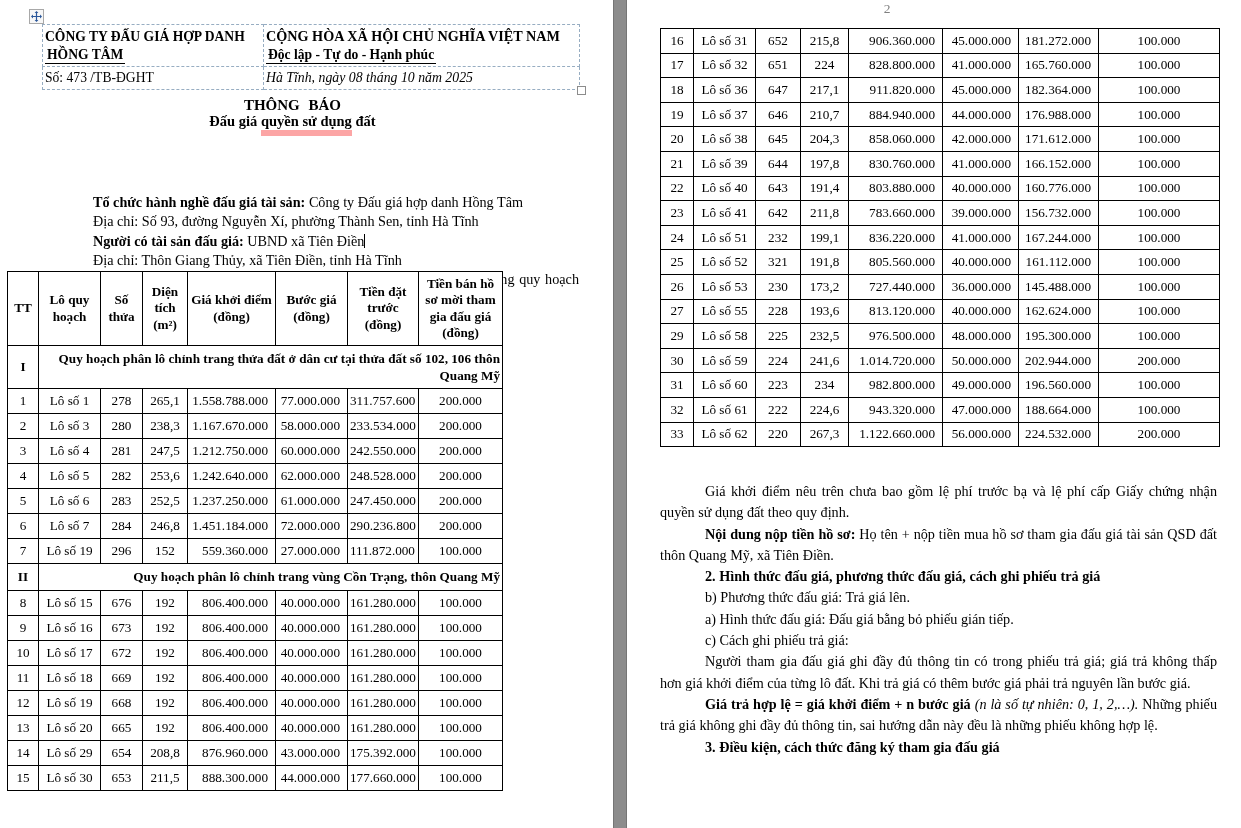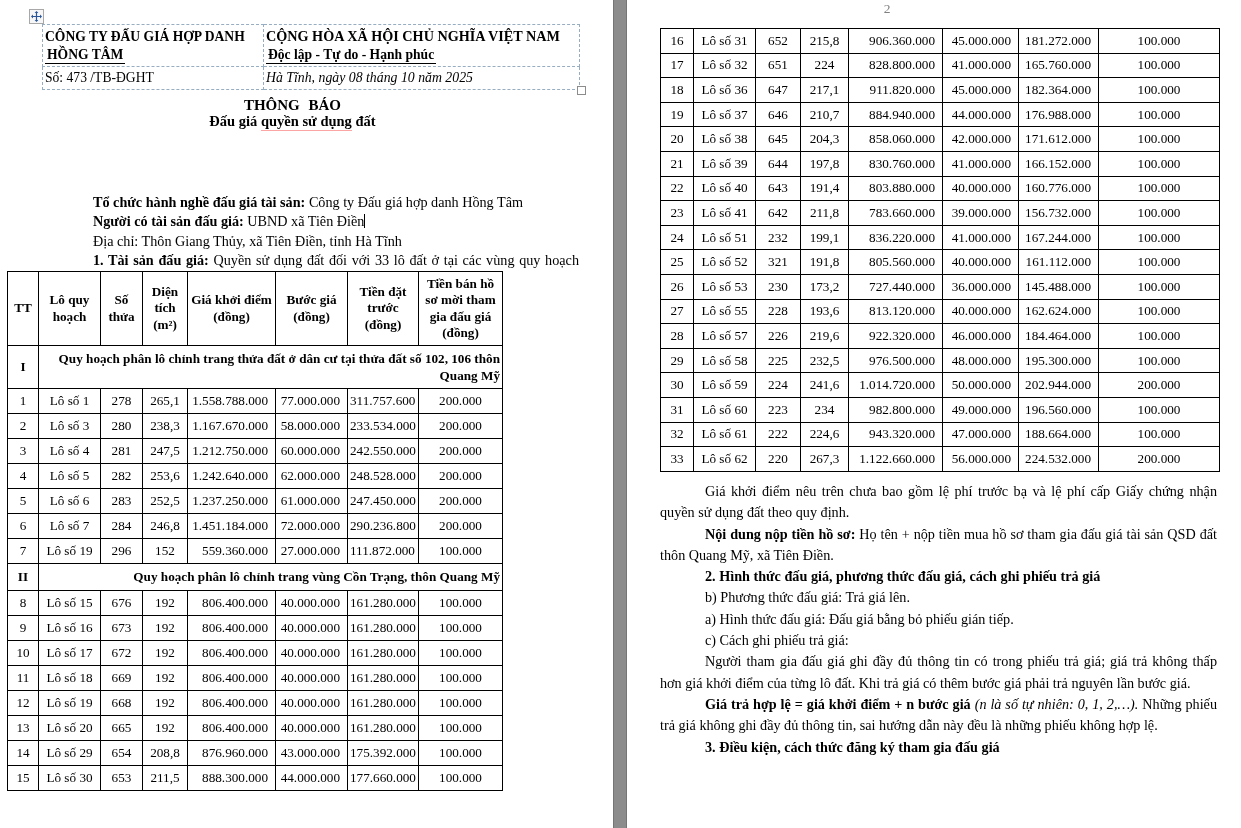--- a/index.html
+++ b/index.html
@@ -42,21 +42,21 @@
   .lh-b { font-weight:bold; font-size:13.6px; line-height:1.3; }
   .lh-b2 { font-weight:bold; font-size:14.2px; line-height:1.3; }
   .lh-ul { border-bottom:1px solid #000; padding:0 2px 1px 2px; }
   .lh-num { font-size:13.6px; }
   .lh-date { font-size:13.8px; font-style:italic; }
 
   
   .doc-title { position:absolute; left:0; top:97px; width:585px; text-align:center; }
   .doc-title .t1 { font-weight:bold; font-size:15px; line-height:16px; word-spacing:5px; }
   .doc-title .t2 { font-weight:bold; font-size:14.5px; line-height:17px; }
-  .t2 .ul { border-bottom:1px solid #fca5a5; padding-bottom:1px; }
+  .t2 .ul { border-bottom:6px solid #fca5a5; padding-bottom:1px; }
 
   
   .intro { position:absolute; left:58px; top:157px; width:521px;
            font-size:14.2px; line-height:19.3px; text-align:justify;margin-top:36px; }
   .intro p { margin:0; text-indent:35px; }
   .intro p.single { white-space:nowrap; }
   .b { font-weight:bold; }
   .cursor { display:inline-block; width:1px; height:14px; background:#000;
             vertical-align:-2px; }
 
@@ -128,20 +128,21 @@
 
     <div class="anchor-square"></div>
 
     <div class="doc-title">
       <div class="t1">THÔNG BÁO</div>
       <div class="t2"><span>Đấu giá </span><span class="ul">quyền sử dụng</span><span> đất</span></div>
     </div>
 
     <div class="intro">
       <p class="single"><span class="b">Tổ chức hành nghề đấu giá tài sản:</span><span> Công ty Đấu giá hợp danh Hồng Tâm</span></p>
+      <p class="single">Địa chỉ: Số 93, đường Nguyễn Xí, phường Thành Sen, tỉnh Hà Tĩnh</p>
       <p class="single"><span class="b">Người có tài sản đấu giá:</span><span> UBND xã Tiên Điền</span><span class="cursor"></span></p>
       <p class="single">Địa chỉ: Thôn Giang Thủy, xã Tiên Điền, tỉnh Hà Tĩnh</p>
       <p><span class="b">1. Tài sản đấu giá:</span><span> Quyền sử dụng đất đối với 33 lô đất ở tại các vùng quy hoạch xen dắm dân cư thôn Quang Mỹ, xã Tiên Điền. Cụ thể:</span></p>
     </div>
 
     <table class="lots lots-left">
       <colgroup>
         <col style="width:31px">
           <col style="width:62px">
           <col style="width:42px">
@@ -458,30 +459,20 @@
             <td class="c">27</td>
             <td class="c">Lô số 55</td>
             <td class="c">228</td>
             <td class="c">193,6</td>
             <td class="r">813.120.000</td>
             <td class="r">40.000.000</td>
             <td class="r">162.624.000</td>
             <td class="c">100.000</td>
           </tr>
           <tr>
-            <td class="c">28</td>
-            <td class="c">Lô số 57</td>
-            <td class="c">226</td>
-            <td class="c">219,6</td>
-            <td class="r">922.320.000</td>
-            <td class="r">46.000.000</td>
-            <td class="r">184.464.000</td>
-            <td class="c">100.000</td>
-          </tr>
-          <tr>
             <td class="c">29</td>
             <td class="c">Lô số 58</td>
             <td class="c">225</td>
             <td class="c">232,5</td>
             <td class="r">976.500.000</td>
             <td class="r">48.000.000</td>
             <td class="r">195.300.000</td>
             <td class="c">100.000</td>
           </tr>
           <tr>

